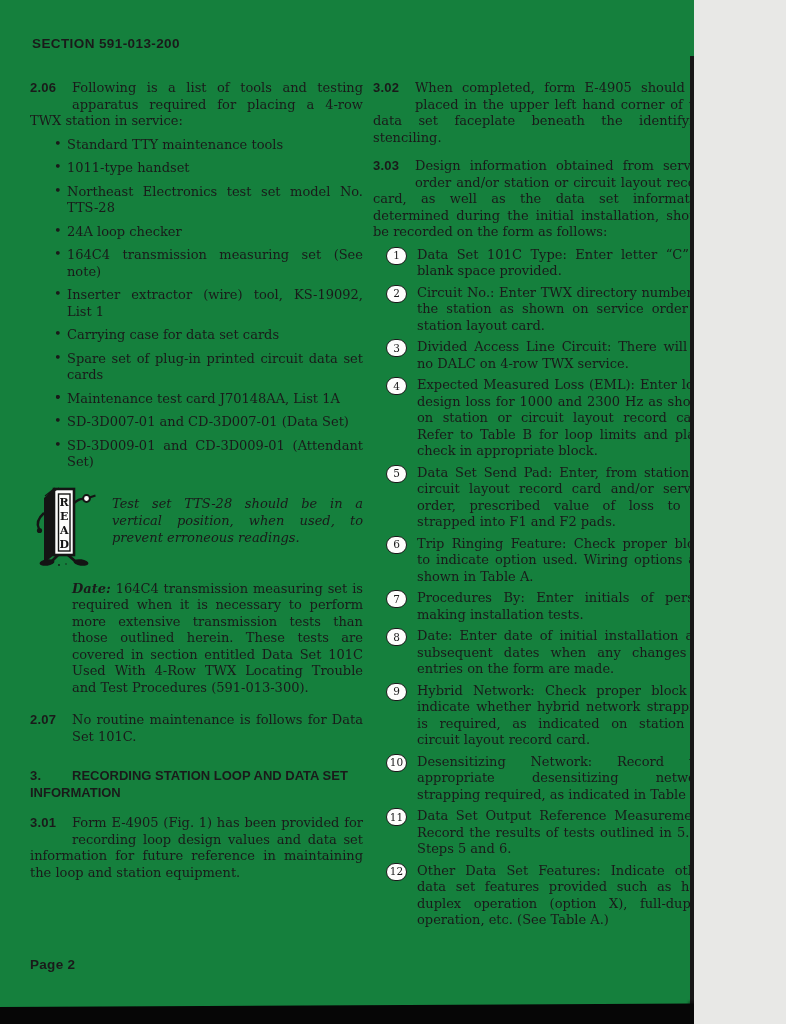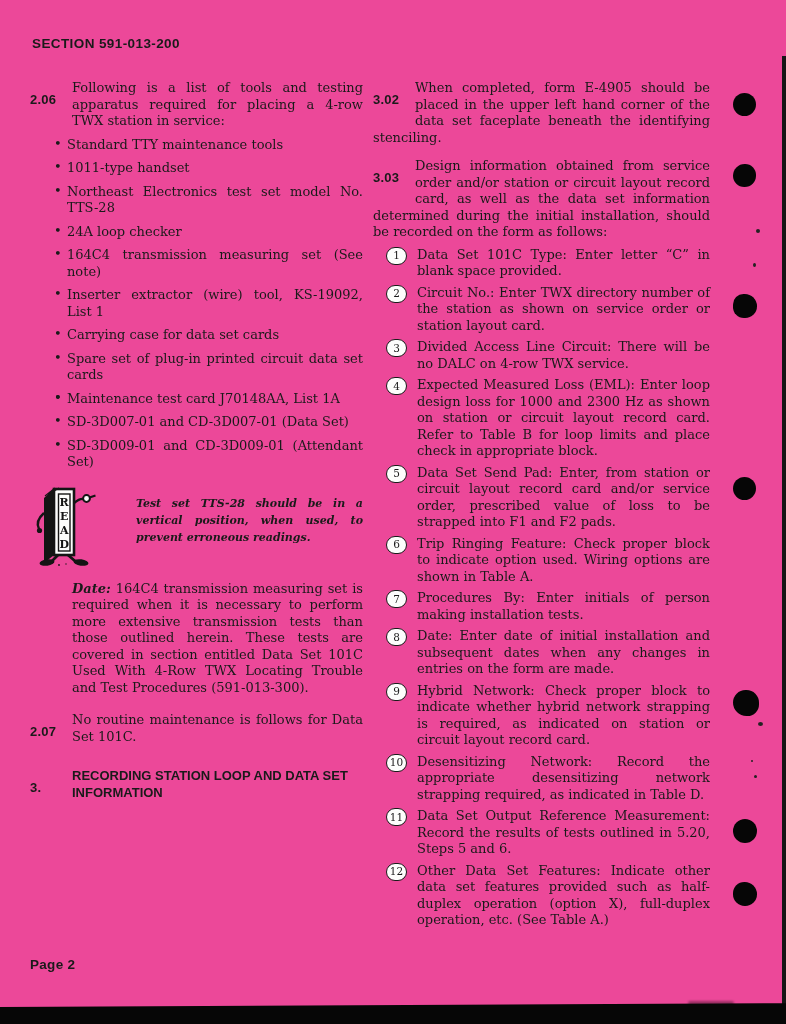--- a/index.html
+++ b/index.html
@@ -1,41 +1,41 @@
 <!DOCTYPE html>
 <html><head>
 <meta charset="utf-8">
 <style>
   html,body{margin:0;padding:0;background:#e8e8e6;}
-  #page{position:relative;width:786px;height:1024px;background:#ec4899;overflow:hidden;
+  #page{position:relative;width:694px;height:1024px;background:#15803d;overflow:hidden;
         font-family:"DejaVu Serif",serif;color:#1a1a1a;}
   .sans{font-family:"Liberation Sans","DejaVu Sans",sans-serif;font-weight:bold;}
   .header{position:absolute;left:32px;top:36px;font-size:13.5px;letter-spacing:.4px;}
   .footer{position:absolute;left:30px;top:957px;font-size:13.5px;letter-spacing:.3px;}
 
   .col{position:absolute;top:80px;font-size:13px;line-height:16.5px;}
   .col-left{left:30px;width:333px;}
   .col-right{left:373px;width:337px;}
 
   .para{margin:0 0 7px 0;text-align:justify;}
   .pnum{float:left;width:42px;height:33px;font-family:"Liberation Sans",sans-serif;
-        font-weight:bold;font-size:13px;letter-spacing:.2px;margin-top:12px;}
+        font-weight:bold;font-size:13px;letter-spacing:.2px;}
   .m302{margin-bottom:12px;}
   .m303{margin-bottom:6px;}
   .m207{margin-top:16px;}
   .m301{margin-top:14px;margin-bottom:0;}
 
   ul.bullets{list-style:none;margin:0 0 0 0;padding:0;}
   ul.bullets li{position:relative;padding-left:37px;margin-bottom:7px;text-align:justify;}
   .bglyph{position:absolute;left:24px;top:-1px;}
 
   .read-note{display:flex;margin:14px 0 0 0;}
   .read-icon{width:66px;flex:0 0 66px;}
-  .read-text{margin-left:40px;width:252px;font-weight:bold;font-style:italic;
-             font-size:11px;line-height:17px;text-align:justify;padding-top:10px;}
+  .read-text{margin-left:16px;width:252px;font-weight:normal;font-style:italic;
+             font-size:13px;line-height:17px;text-align:justify;padding-top:10px;}
 
   .note{margin:14px 0 0 42px;text-align:justify;}
   .note-label{font-weight:bold;font-style:italic;}
 
   .heading{margin:22px 0 0 0;font-family:"Liberation Sans",sans-serif;font-weight:bold;
            font-size:13px;line-height:17px;}
   .heading .pnum{height:17px;}
 
   ol.items{list-style:none;margin:0;padding:0;}
   ol.items li{position:relative;padding-left:44px;margin-bottom:5px;text-align:justify;}
@@ -106,20 +106,23 @@
     </p>
 
     <p class="para m207">
       <span class="pnum">2.07</span><span>No routine maintenance is follows for Data Set 101C.</span>
     </p>
 
     <p class="heading">
       <span class="pnum">3.</span><span>RECORDING STATION LOOP AND DATA SET INFORMATION</span>
     </p>
 
+    <p class="para m301">
+      <span class="pnum">3.01</span><span>Form E-4905 (Fig. 1) has been provided for recording loop design values and data set information for future reference in maintaining the loop and station equipment.</span>
+    </p>
   </div>
 
   <div class="col col-right">
     <p class="para m302">
       <span class="pnum">3.02</span><span>When completed, form E-4905 should be placed in the upper left hand corner of the data set faceplate beneath the identifying stenciling.</span>
     </p>
     <p class="para m303">
       <span class="pnum">3.03</span><span>Design information obtained from service order and/or station or circuit layout record card, as well as the data set information determined during the initial installation, should be recorded on the form as follows:</span>
     </p>
     <ol class="items">

